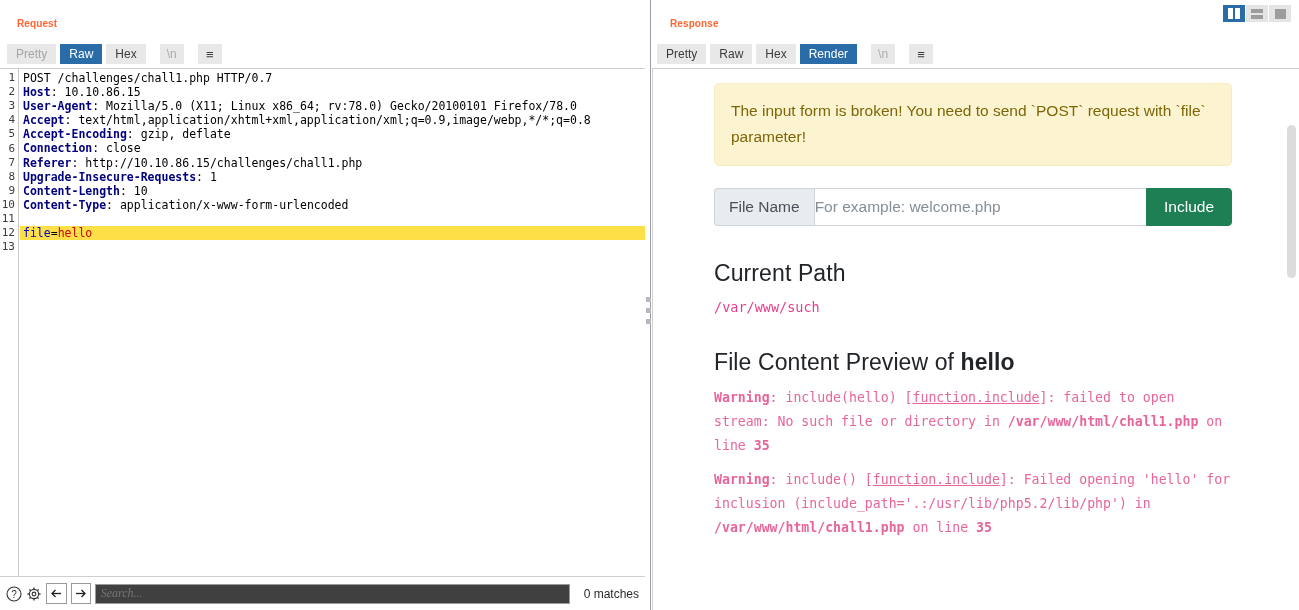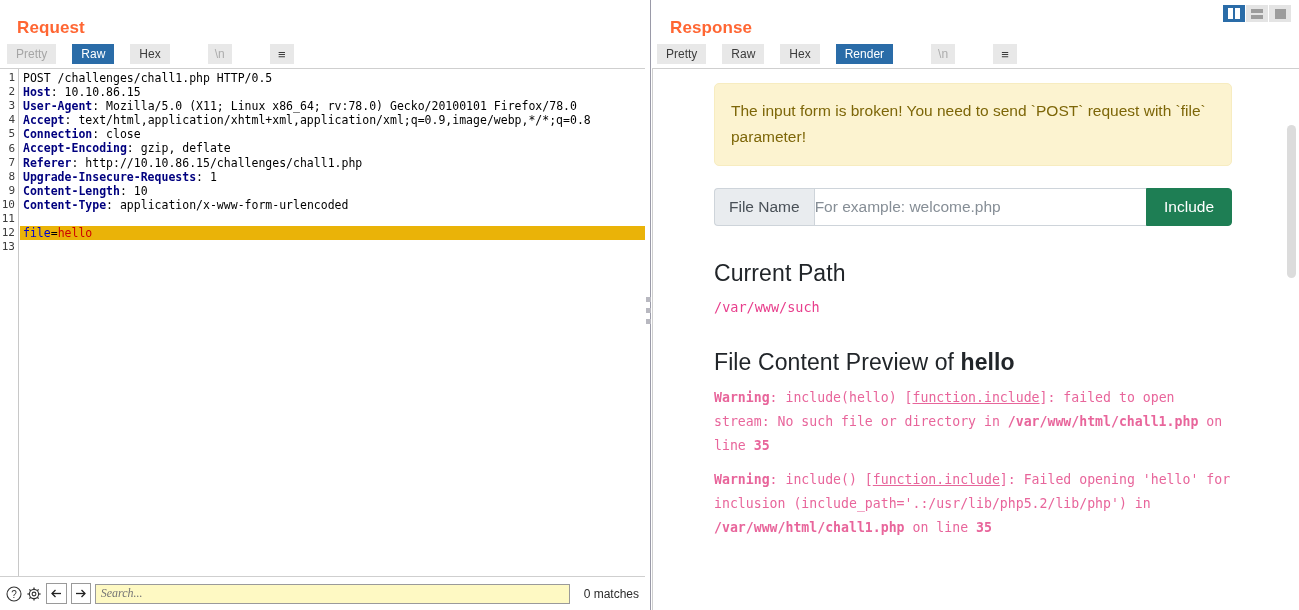--- a/index.html
+++ b/index.html
@@ -26,35 +26,35 @@
     height: 610px;
     background: #ffffff;
   }
   #request-panel  { left: 0;   width: 645px; }
   #response-panel { left: 652px; width: 647px; }
 
   .panel-title {
     position: absolute;
     top: 18px;
     left: 9px;
-    font-size: 17px;
+    font-size: 10px;
     font-weight: bold;
     color: #ff6633;
     letter-spacing: 0.1px;
     padding-left: 8px;
   }
   #response-panel .panel-title { left: 10px; }
 
   
   .tabbar {
     position: absolute;
     top: 44px;
     display: flex;
     align-items: center;
-    gap: 16px;
+    gap: 4px;
   }
   #request-tabbar  { left: 7px; }
   #response-tabbar { left: 657px - 652px; left: 5px; }
 
   .tab {
     height: 20px;
     line-height: 20px;
     padding: 0 9px;
     font-size: 12px;
     color: #3c3c3c;
@@ -120,21 +120,21 @@
     font-size: 11px;
     color: #3c3c3c;
   }
   .code-line {
     height: 14.1px;
     white-space: pre;
     padding-left: 3px;
     color: #000000;
   }
   .code-line.hl {
-    background: #eab308;
+    background: #fde047;
     width: 625px;
   }
   .hk { color: #00007f; font-weight: bold; }  
   .hv { color: #000000; }
   .pk { color: #0000cc; }                     
   .pv { color: #cc0000; }                     
 
   
   #request-bottombar {
     position: absolute;
@@ -161,21 +161,21 @@
     display: flex; align-items: center; justify-content: center;
     font-size: 13px;
     color: #222;
     cursor: pointer;
   }
   #search-input {
     flex: 0 0 auto;
     width: 475px;
     height: 20px;
     border: 1px solid #9a9a9a;
-    background: #fef9c3;
+    background: #404040;
     font-family: "Liberation Serif", serif;
     font-style: italic;
     font-size: 12px;
     color: #8a8a8a;
     padding: 0 5px;
     outline: none;
   }
   #match-count {
     margin-left: 10px;
     font-size: 12px;
@@ -393,26 +393,26 @@
           <div class="ln" style="top: 72.5px;">6</div>
           <div class="ln" style="top: 86.6px;">7</div>
           <div class="ln" style="top: 100.7px;">8</div>
           <div class="ln" style="top: 114.8px;">9</div>
           <div class="ln" style="top: 128.9px;">10</div>
           <div class="ln" style="top: 143px;">11</div>
           <div class="ln" style="top: 157.1px;">12</div>
           <div class="ln" style="top: 171.2px;">13</div>
         </div>
       <div class="code-area" id="request-code">
-          <div class="code-line"><span class="hv">POST /challenges/chall1.php HTTP/0.5</span></div>
+          <div class="code-line"><span class="hv">POST /challenges/chall1.php HTTP/0.7</span></div>
           <div class="code-line"><span class="hk">Host</span><span class="hv">: 10.10.86.15</span></div>
           <div class="code-line"><span class="hk">User-Agent</span><span class="hv">: Mozilla/5.0 (X11; Linux x86_64; rv:78.0) Gecko/20100101 Firefox/78.0</span></div>
           <div class="code-line"><span class="hk">Accept</span><span class="hv">: text/html,application/xhtml+xml,application/xml;q=0.9,image/webp,*/*;q=0.8</span></div>
+          <div class="code-line"><span class="hk">Accept-Encoding</span><span class="hv">: gzip, deflate</span></div>
           <div class="code-line"><span class="hk">Connection</span><span class="hv">: close</span></div>
-          <div class="code-line"><span class="hk">Accept-Encoding</span><span class="hv">: gzip, deflate</span></div>
           <div class="code-line"><span class="hk">Referer</span><span class="hv">: http://10.10.86.15/challenges/chall1.php</span></div>
           <div class="code-line"><span class="hk">Upgrade-Insecure-Requests</span><span class="hv">: 1</span></div>
           <div class="code-line"><span class="hk">Content-Length</span><span class="hv">: 10</span></div>
           <div class="code-line"><span class="hk">Content-Type</span><span class="hv">: application/x-www-form-urlencoded</span></div>
           <div class="code-line">&nbsp;</div>
           <div class="code-line hl"><span class="pk">file</span><span class="hv">=</span><span class="pv">hello</span></div>
         </div>
     </div>
 
     <div id="request-bottombar">

